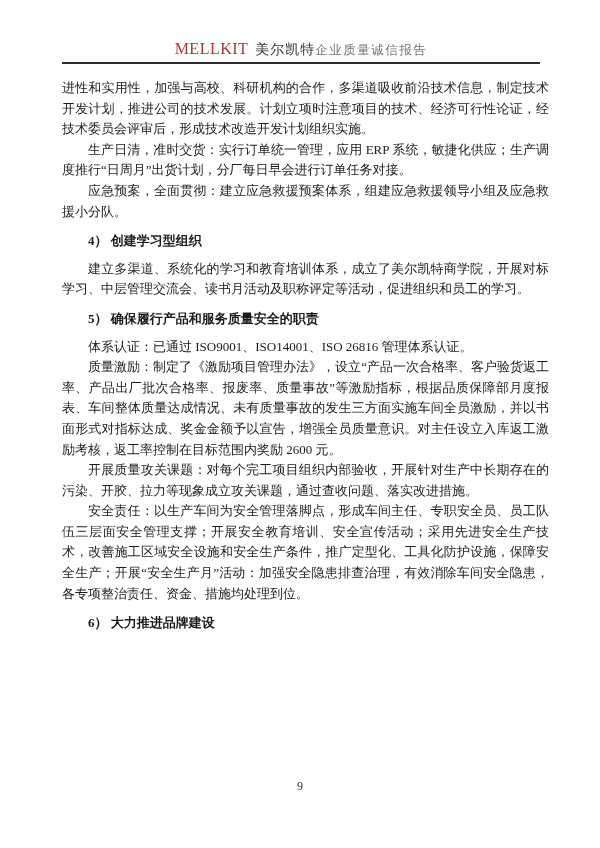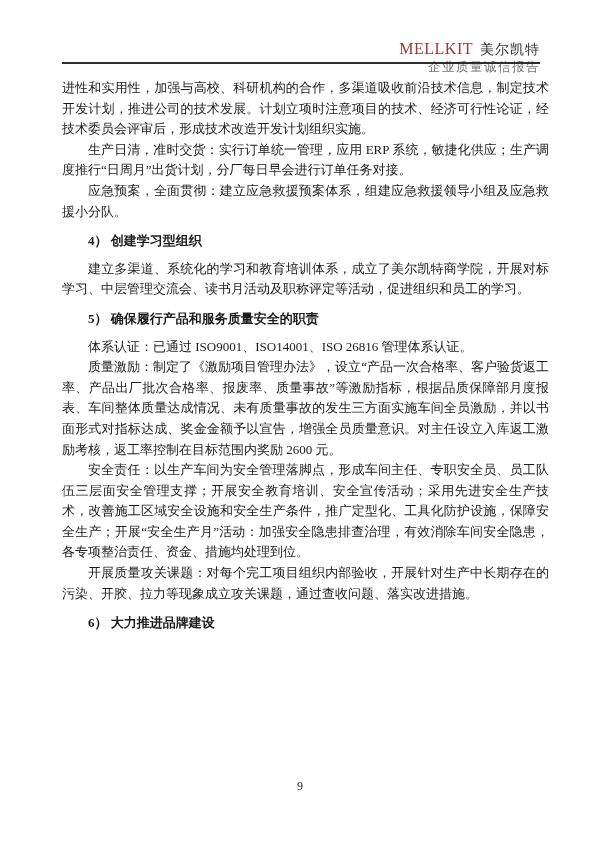--- a/index.html
+++ b/index.html
@@ -15,21 +15,20 @@
   }
   .header {
     position: absolute;
     top: 40px;
     left: 62px;
     right: 60px;
     display: flex;
     justify-content: center;
     align-items: flex-end;
     padding-bottom: 4px;
-    flex-direction: column;
   }
   .header-rule {
     position: absolute;
     top: 62px;
     left: 62px;
     right: 60px;
     height: 0;
     border-top: 2px solid #2e2e2e;
   }
   .brand-en {
@@ -99,23 +98,23 @@
     <p class="heading">4） 创建学习型组织</p>
 
     <p class="indent"><span>建立多渠道、系统化的学习和教育培训体系，成立了美尔凯特商学院，开展对标学习、中层管理交流会、读书月活动及职称评定等活动，促进组织和员工的学习。</span></p>
 
     <p class="heading">5） 确保履行产品和服务质量安全的职责</p>
 
     <p class="indent"><span class="lead">体系认证：</span><span>已通过 ISO9001、ISO14001、ISO 26816 管理体系认证。</span></p>
 
     <p class="indent"><span class="lead">质量激励：</span><span>制定了《激励项目管理办法》，设立“产品一次合格率、客户验货返工率、产品出厂批次合格率、报废率、质量事故”等激励指标，根据品质保障部月度报表、车间整体质量达成情况、未有质量事故的发生三方面实施车间全员激励，并以书面形式对指标达成、奖金金额予以宣告，增强全员质量意识。对主任设立入库返工激励考核，返工率控制在目标范围内奖励 2600 元。</span></p>
 
+    <p class="indent"><span class="lead">开展质量攻关课题：</span><span>对每个完工项目组织内部验收，开展针对生产中长期存在的污染、开胶、拉力等现象成立攻关课题，通过查收问题、落实改进措施。</span></p>
+
     <p class="indent"><span class="lead">安全责任：</span><span>以生产车间为安全管理落脚点，形成车间主任、专职安全员、员工队伍三层面安全管理支撑；开展安全教育培训、安全宣传活动；采用先进安全生产技术，改善施工区域安全设施和安全生产条件，推广定型化、工具化防护设施，保障安全生产；开展“安全生产月”活动：加强安全隐患排查治理，有效消除车间安全隐患，各专项整治责任、资金、措施均处理到位。</span></p>
-
-    <p class="indent"><span class="lead">开展质量攻关课题：</span><span>对每个完工项目组织内部验收，开展针对生产中长期存在的污染、开胶、拉力等现象成立攻关课题，通过查收问题、落实改进措施。</span></p>
 
     <p class="heading">6） 大力推进品牌建设</p>
 
   </div>
 
   <div class="footer">
     <span>9</span>
   </div>
 
 </div>

